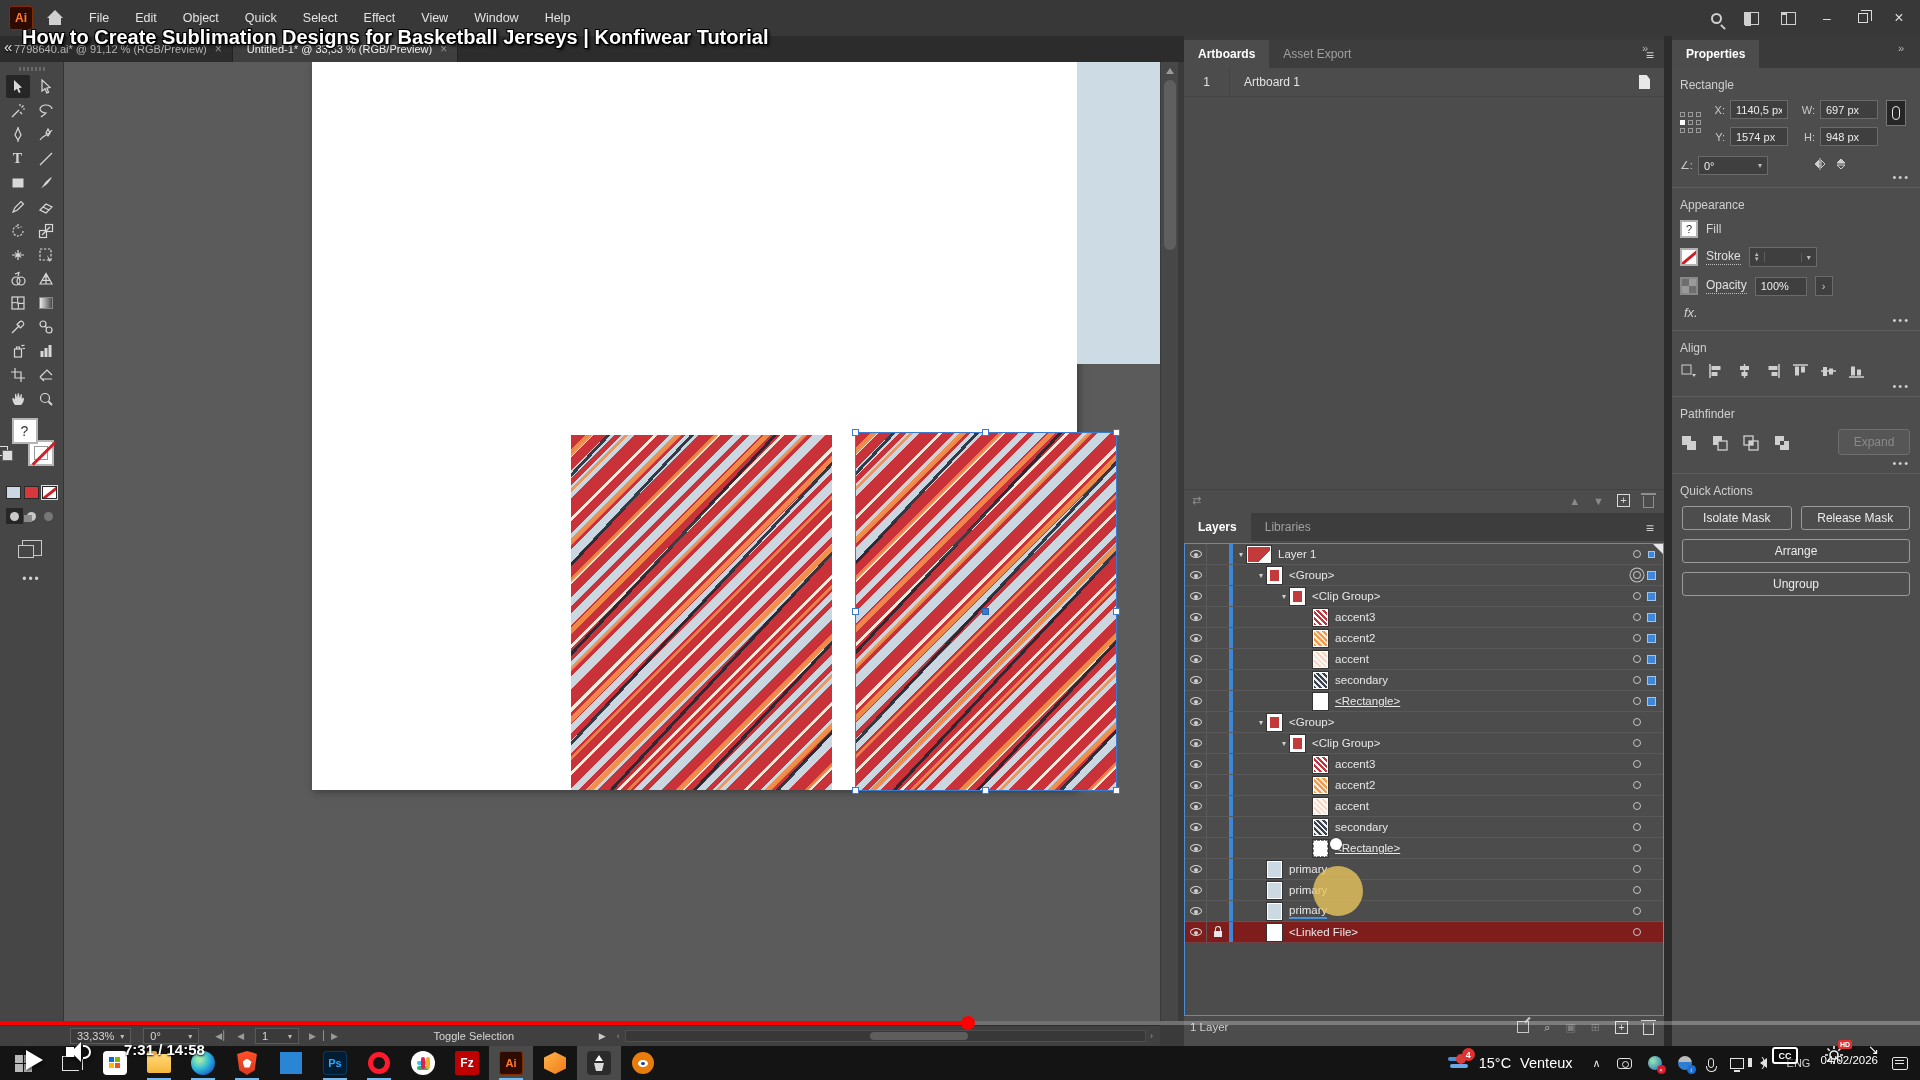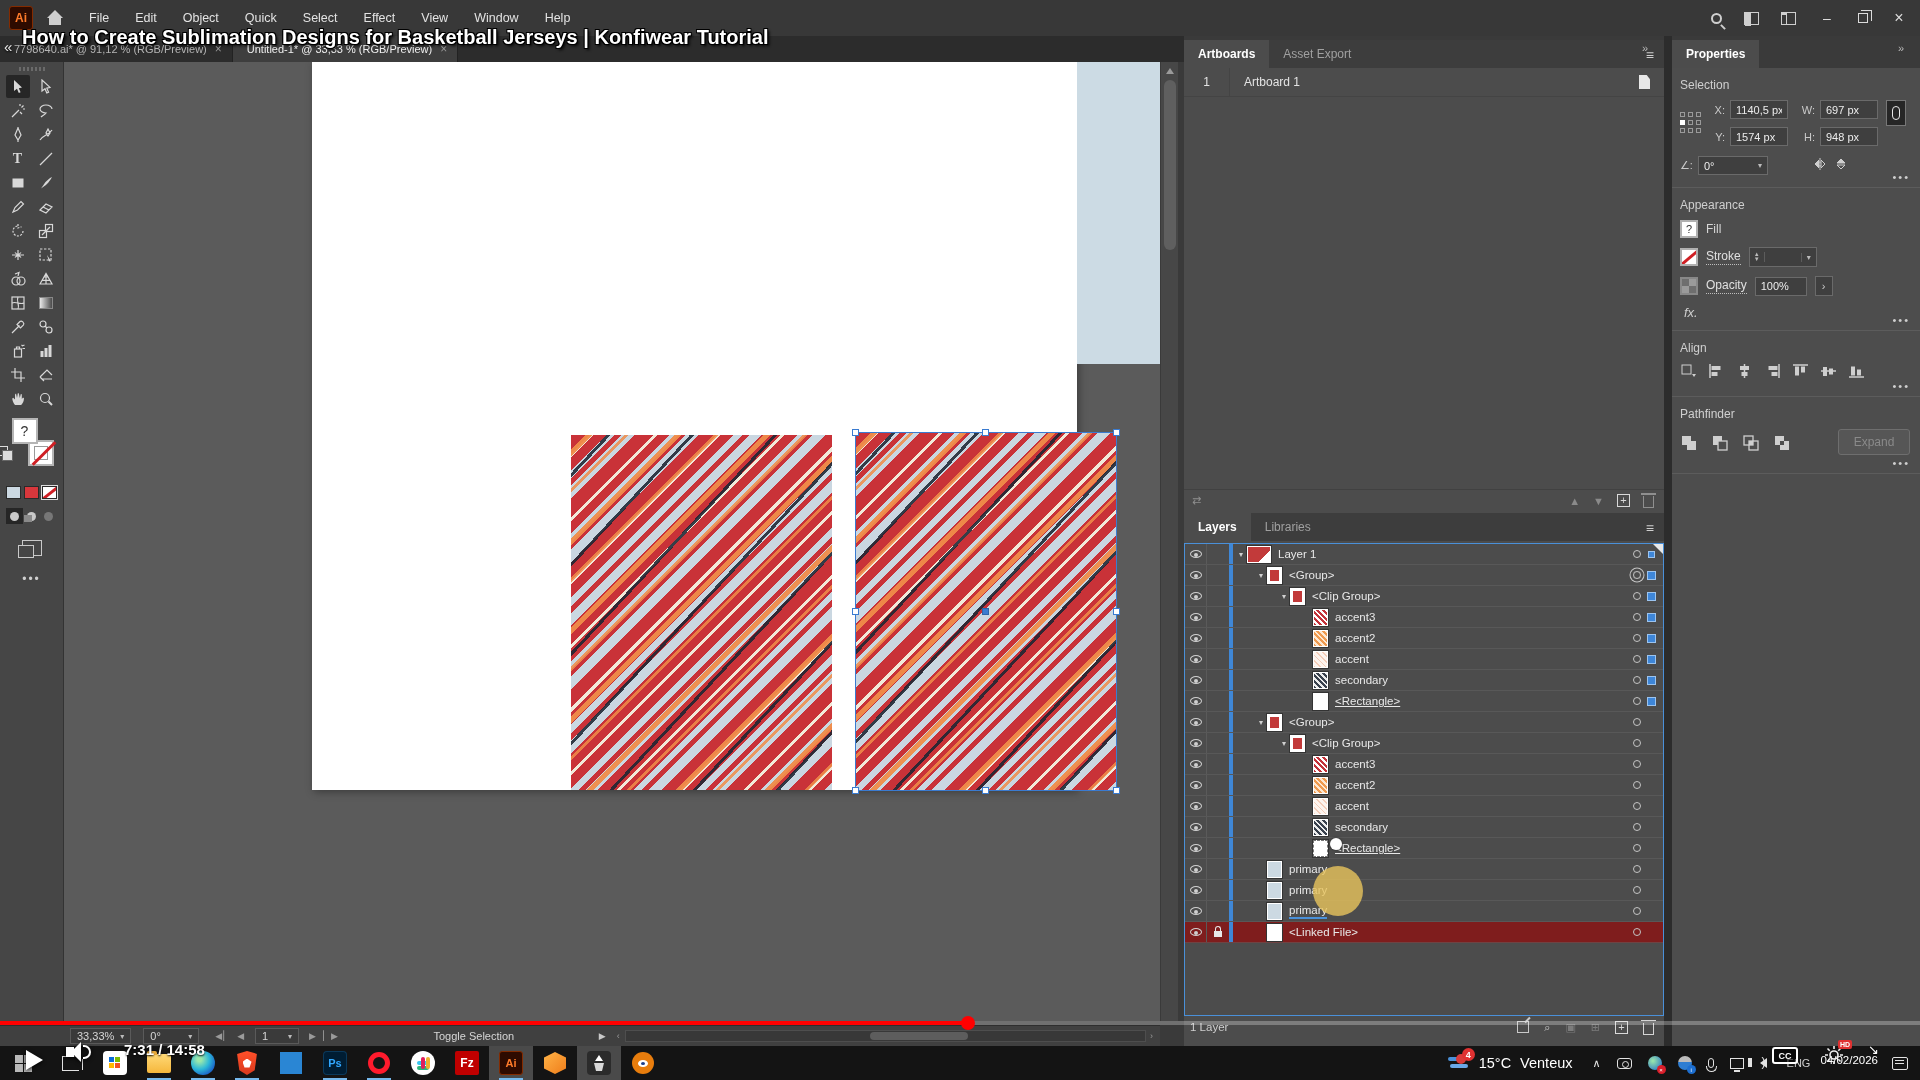--- a/index.html
+++ b/index.html
@@ -828,21 +828,21 @@
       </div>
     </div>
   </div>
 
   <div class="props">
     <div class="ptabs">
       <div class="ptab on">Properties</div>
     </div>
 
     <div class="sect">
-      <div class="sect-title">Selection</div>
+      <div class="sect-title">Rectangle</div>
       <div style="display:flex">
         <div class="refgrid" style="margin-top:12px">
           <i></i>
             <i></i>
             <i></i>
             <i class="c"></i>
             <i></i>
             <i></i>
             <i></i>
             <i></i>
@@ -974,20 +974,29 @@
             </svg></span>
         <span><svg viewBox="0 0 18 18">
               <path class="f" d="M2 2 H11 V7 H7 V11 H2 Z"></path>
               <path class="f" d="M16 16 H7 V11 H11 V7 H16 Z"></path>
             </svg></span>
         <div class="expand-btn">Expand</div>
       </div>
       <div class="dots-more">•••</div>
     </div>
 
+    <div class="sect" style="border-bottom:none">
+      <div class="sect-title">Quick Actions</div>
+      <div class="qa-grid">
+        <button class="qa-btn">Isolate Mask</button>
+        <button class="qa-btn">Release Mask</button>
+        <button class="qa-btn wide">Arrange</button>
+        <button class="qa-btn wide">Ungroup</button>
+      </div>
+    </div>
   </div>
 
   <span class="collapse" style="left:1642px;top:42px">»</span>
   <span class="collapse" style="left:1898px;top:42px">»</span>
 
   <div class="vtitle">How to Create Sublimation Designs for Basketball Jerseys | Konfiwear Tutorial</div>
   <div class="vprog-played"></div>
   <div class="vprog-rest"></div>
   <div class="vprog-dot"></div>
   <div class="vplay"></div>

